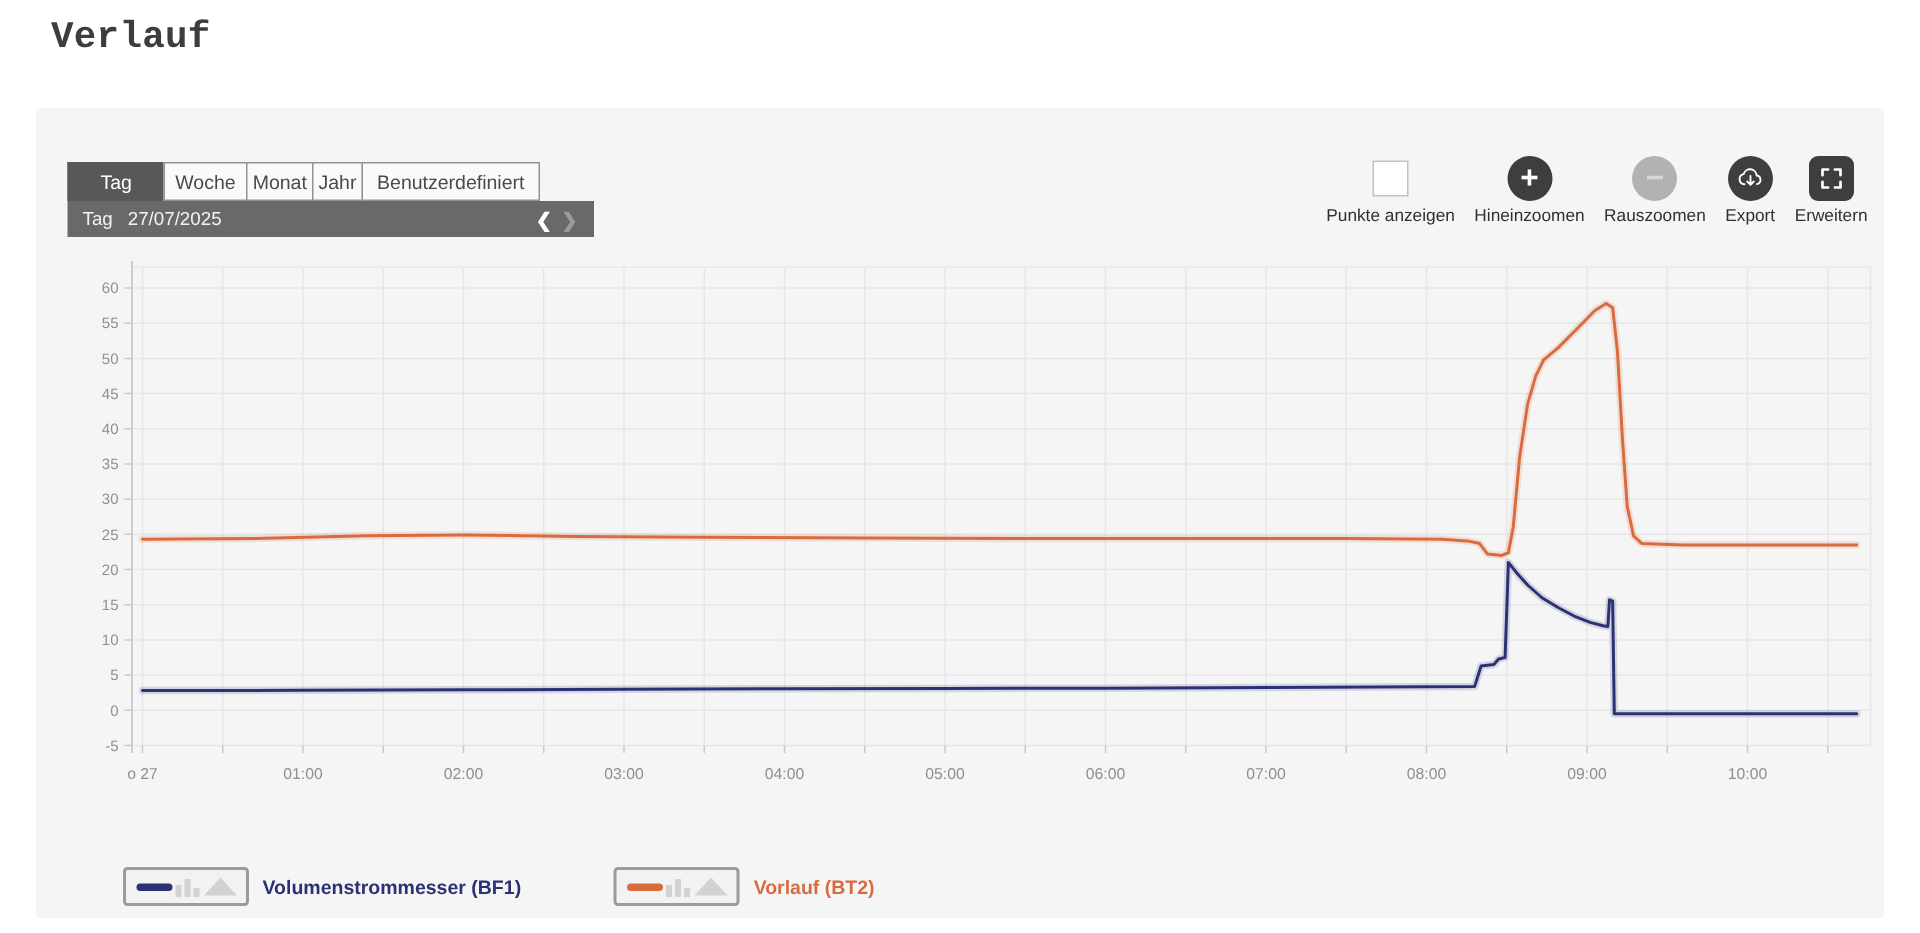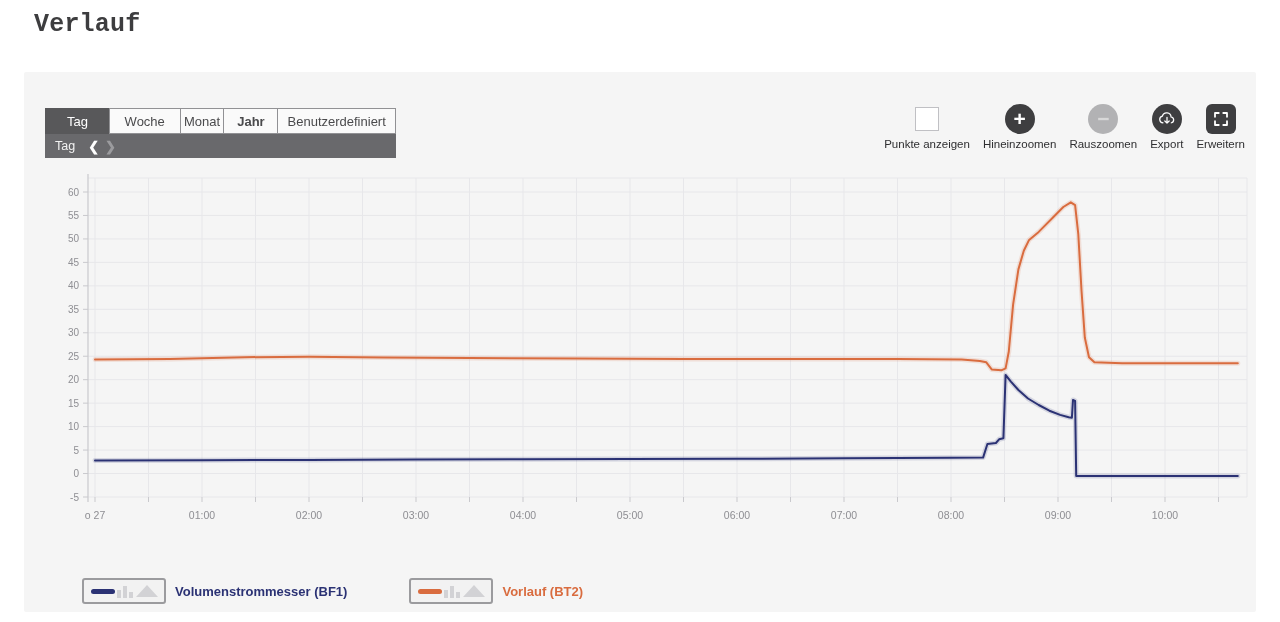--- a/index.html
+++ b/index.html
@@ -11,23 +11,23 @@
   .panel { position:absolute; left:24px; top:72px; width:1232px; height:540px; background:#f5f5f5; border-radius:2px; }
 
   
   .range-group { position:absolute; left:21px; top:36px; width:351px; }
   .range-tabs { display:flex; height:26px; }
   .range-tab { display:flex; align-items:center; justify-content:center; font-size:13px; color:#4a4a4c;
                background:#fafafa; border:1px solid #919194; margin-left:-1px; cursor:pointer; }
   .range-tab:first-child { margin-left:0; }
   .range-tab.active { background:#58585a; color:#ffffff; border-color:#58585a; }
   .range-tab:nth-child(1){ width:65px; }
-  .range-tab:nth-child(2){ width:72px; }
+  .range-tab:nth-child(2){ width:56px; }
   .range-tab:nth-child(3){ width:45px; }
-  .range-tab:nth-child(4){ width:55px;font-weight:bold; }
+  .range-tab:nth-child(4){ width:34px; }
   .range-tab:nth-child(5){ width:119px; }
   .range-datebar { height:24px; background:#69696c; display:flex; align-items:center; padding:0 8px 0 10px; }
   .range-datebar .dlabel { color:#f2f2f2; font-size:12.5px; margin-right:10px; }
   .range-datebar .dvalue { color:#f2f2f2; font-size:12.5px; flex:1; }
   .chev { font-size:13px; font-weight:bold; padding:0 3px; cursor:pointer; }
   .chev.prev { color:#ffffff; }
   .chev.next { color:#9b9b9e; cursor:default; }
 
   
   .toolbar { position:absolute; top:30px; right:11px; display:flex; gap:13px; align-items:flex-end; }
@@ -69,20 +69,21 @@
   <div class="range-group">
     <div class="range-tabs">
       <div class="range-tab active">Tag</div>
       <div class="range-tab">Woche</div>
       <div class="range-tab">Monat</div>
       <div class="range-tab">Jahr</div>
       <div class="range-tab">Benutzerdefiniert</div>
     </div>
     <div class="range-datebar">
       <span class="dlabel">Tag</span>
+      <span class="dvalue">27/07/2025</span>
       <span class="chev prev">❮</span>
       <span class="chev next">❯</span>
     </div>
   </div>
 
   <div class="toolbar">
     <div class="tb-item">
       <div class="tb-iconrow">
           <span class="checkbox"></span>
         </div>

